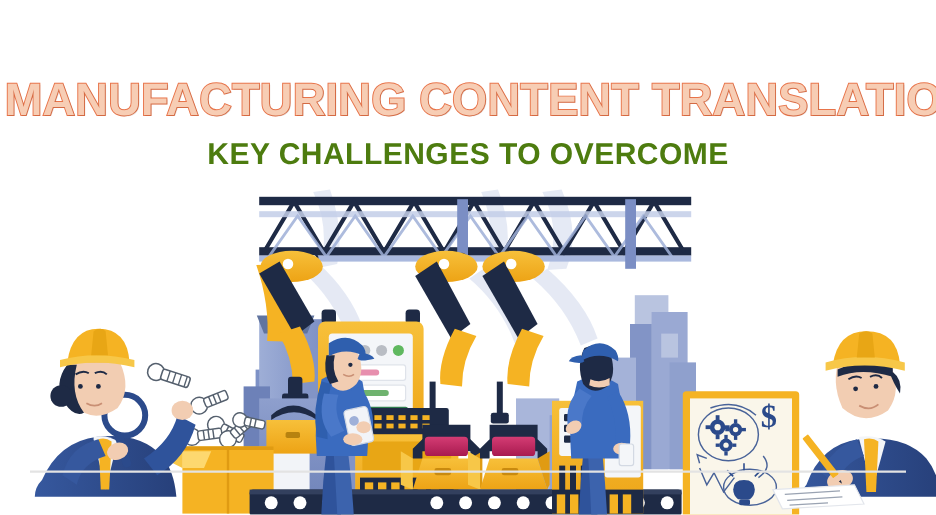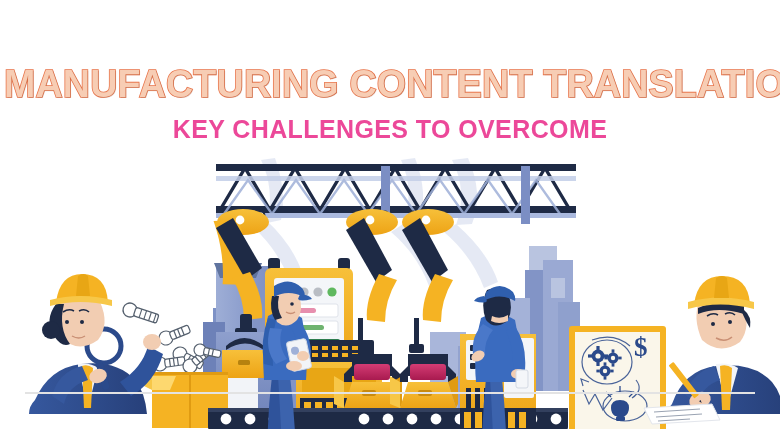--- a/index.html
+++ b/index.html
@@ -46,21 +46,21 @@
   #sub-title {
     position: absolute;
     top: 115px;
     left: 0;
     width: 780px;
     font-family: "Liberation Sans", sans-serif;
     font-weight: bold;
     font-size: 25px;
     letter-spacing: 0.4px;
     line-height: 28px;
-    color: #ec4899;
+    color: #4d7c0f;
     white-space: nowrap;
   }
 
   
   #scene {
     position: absolute;
     left: 0;
     top: 150px;
     width: 780px;
     height: 279px;

